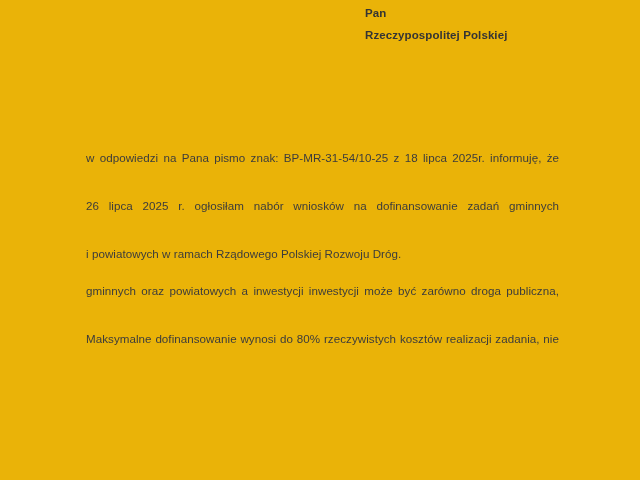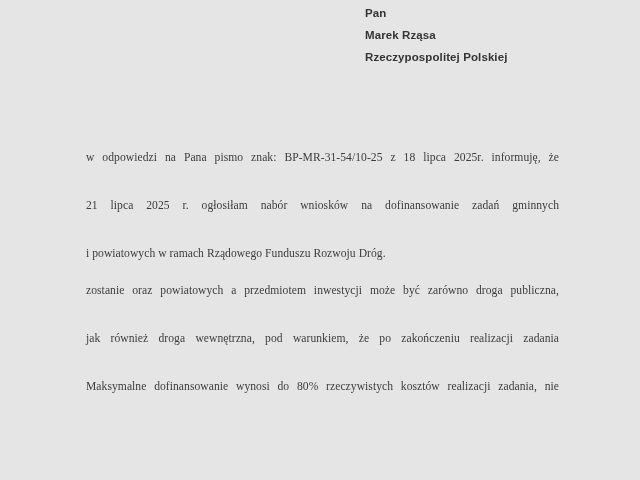--- a/index.html
+++ b/index.html
@@ -14,21 +14,21 @@
     overflow: hidden;
     font-family: "Liberation Sans", sans-serif;
     color: #3c3c3c;
     -webkit-font-smoothing: antialiased;
   }
 
   .page {
     position: relative;
     width: 640px;
     height: 480px;
-    background: #e5e5e5;
+    background: #eab308;
   }
 
   
   .addressee {
     position: absolute;
     left: 365px;
     top: 2px;
     width: 260px;
   }
 
@@ -50,21 +50,20 @@
   }
 
   .para {
     text-align: justify;
     text-justify: inter-word;
     font-size: 11.6px;
     line-height: 24px;
     color: #3c3c3c;
     margin: 0 0 13px 0;
     letter-spacing: 0.05px;
-    font-family: Liberation Serif, serif;
   }
 
   .para:last-child {
     margin-bottom: 0;
   }
 
   
   .ln {
     display: block;
     text-align: justify;
@@ -82,33 +81,31 @@
     display: none;
   }
 </style>
 </head>
 <body>
 
 <div class="page">
 
   <div class="addressee">
     <div class="addressee-line">Pan</div>
-    <div class="addressee-line">Marek Rząsa</div>
     <div class="addressee-line">Rzeczypospolitej Polskiej</div>
   </div>
 
   <div class="body-area">
 
     <p class="para">
       <span class="ln">w odpowiedzi na Pana pismo znak: BP-MR-31-54/10-25 z 18 lipca 2025r. informuję, że</span>
-      <span class="ln">21 lipca 2025 r. ogłosiłam nabór wniosków na dofinansowanie zadań gminnych</span>
-      <span class="ln last">i powiatowych w ramach Rządowego Funduszu Rozwoju Dróg.</span>
+      <span class="ln">26 lipca 2025 r. ogłosiłam nabór wniosków na dofinansowanie zadań gminnych</span>
+      <span class="ln last">i powiatowych w ramach Rządowego Polskiej Rozwoju Dróg.</span>
     </p>
 
     <p class="para">
-      <span class="ln">zostanie oraz powiatowych a przedmiotem inwestycji może być zarówno droga publiczna,</span>
-      <span class="ln">jak również droga wewnętrzna, pod warunkiem, że po zakończeniu realizacji zadania</span>
+      <span class="ln">gminnych oraz powiatowych a inwestycji inwestycji może być zarówno droga publiczna,</span>
       <span class="ln">Maksymalne dofinansowanie wynosi do 80% rzeczywistych kosztów realizacji zadania, nie</span>
 
     </p>
 
   </div>
 </div>
 
 </body></html>

